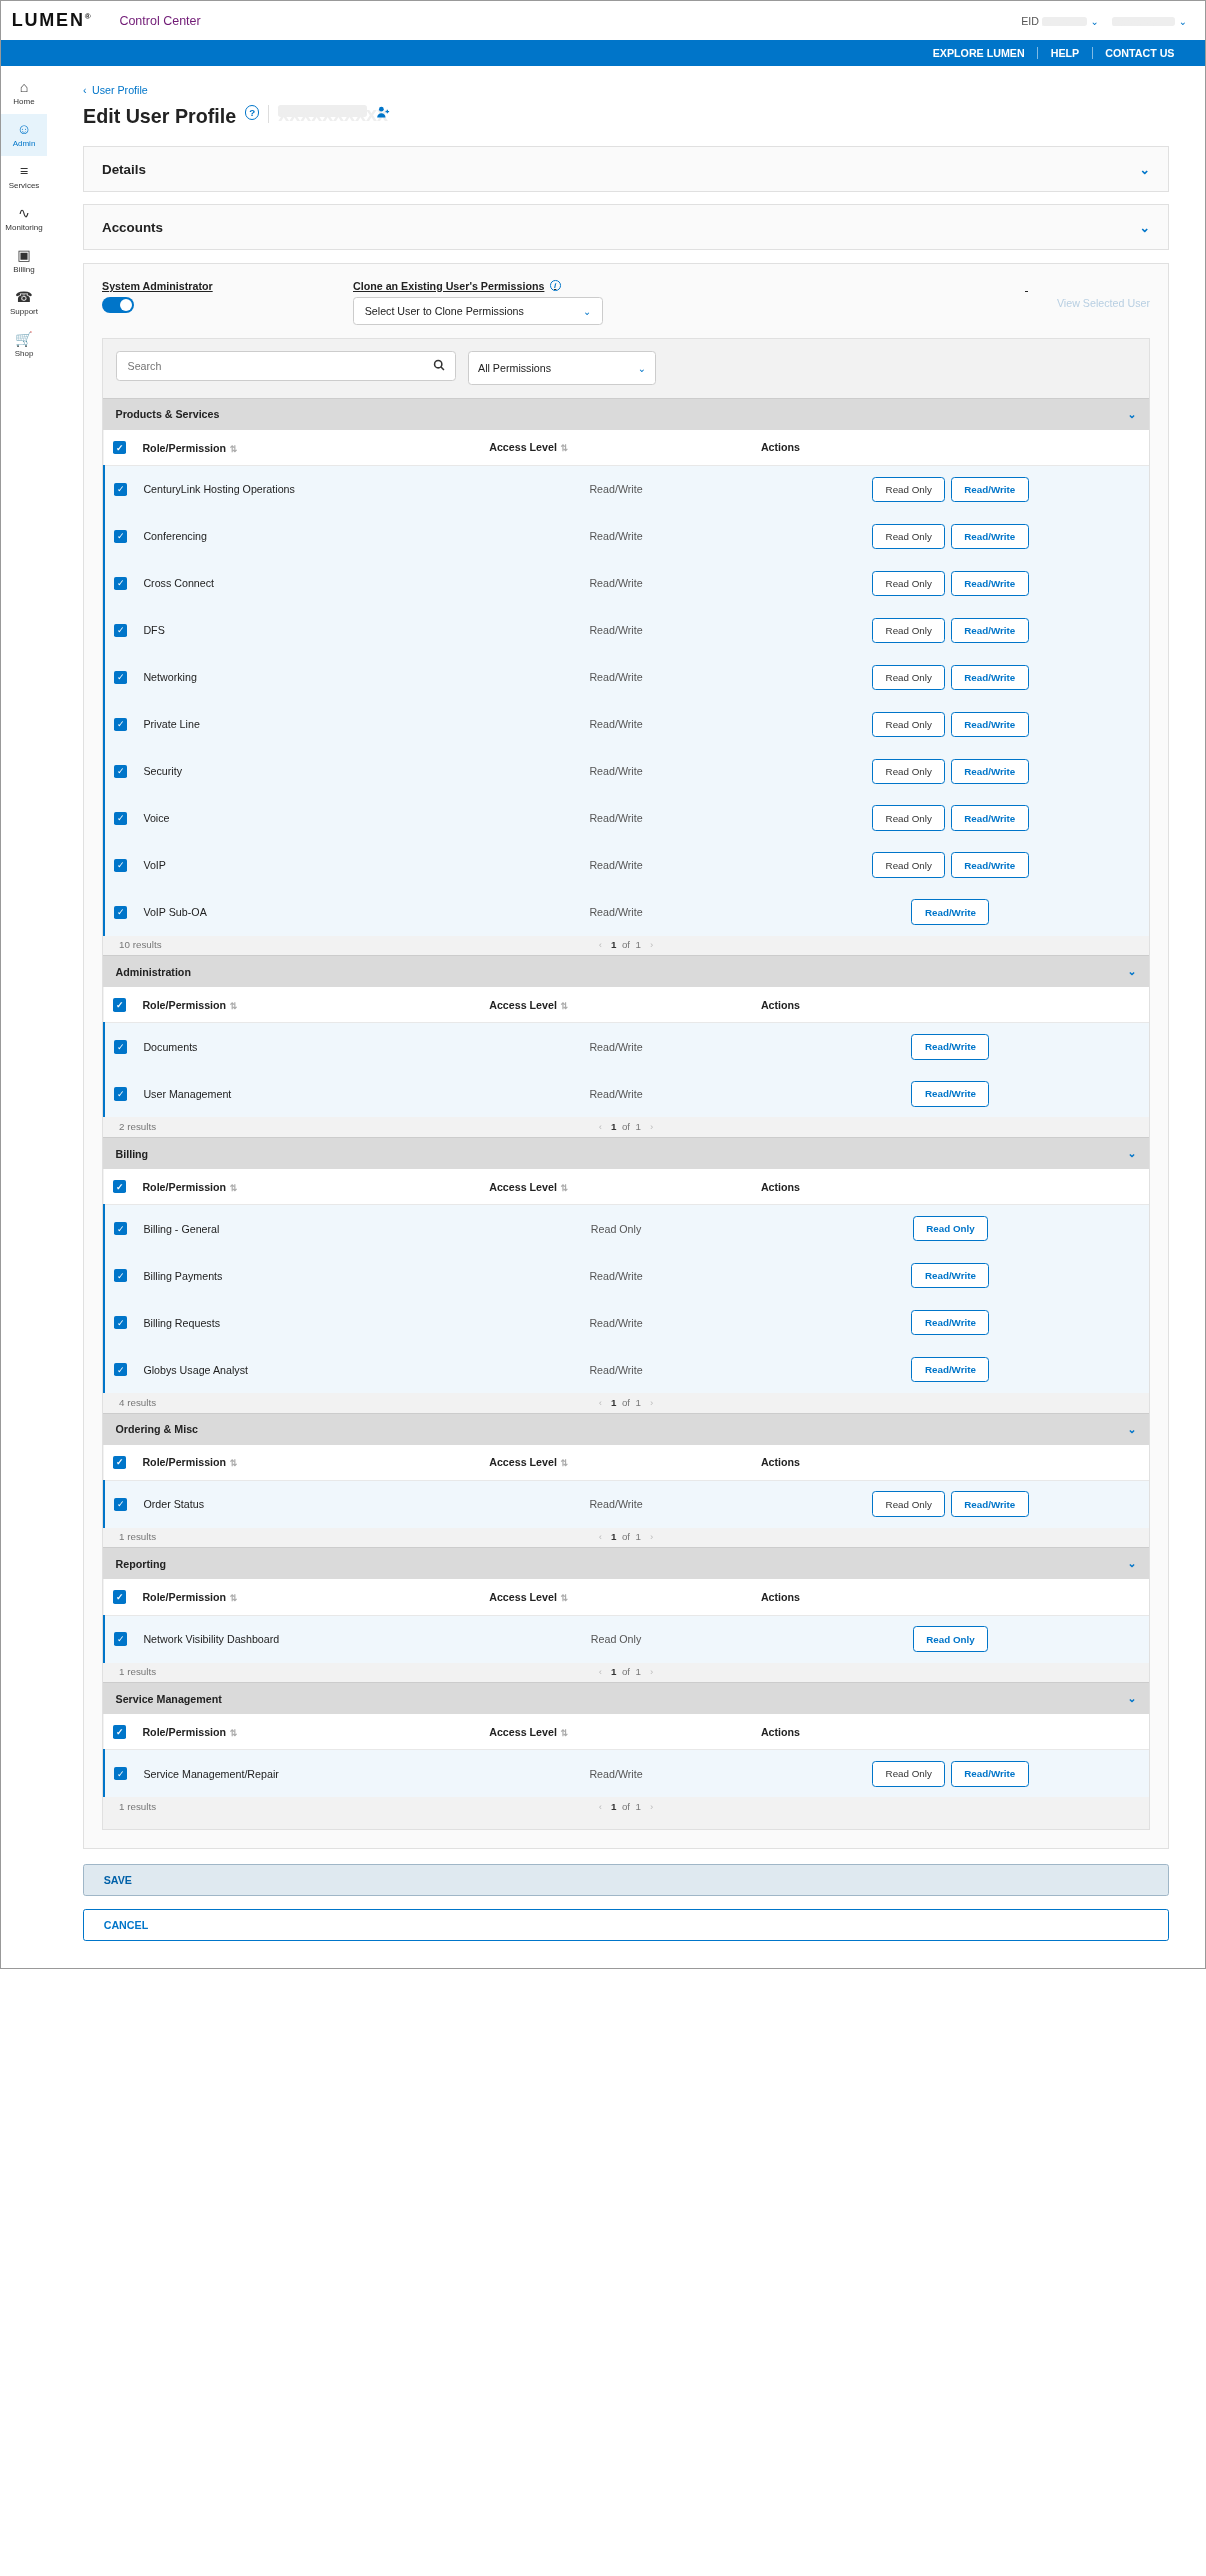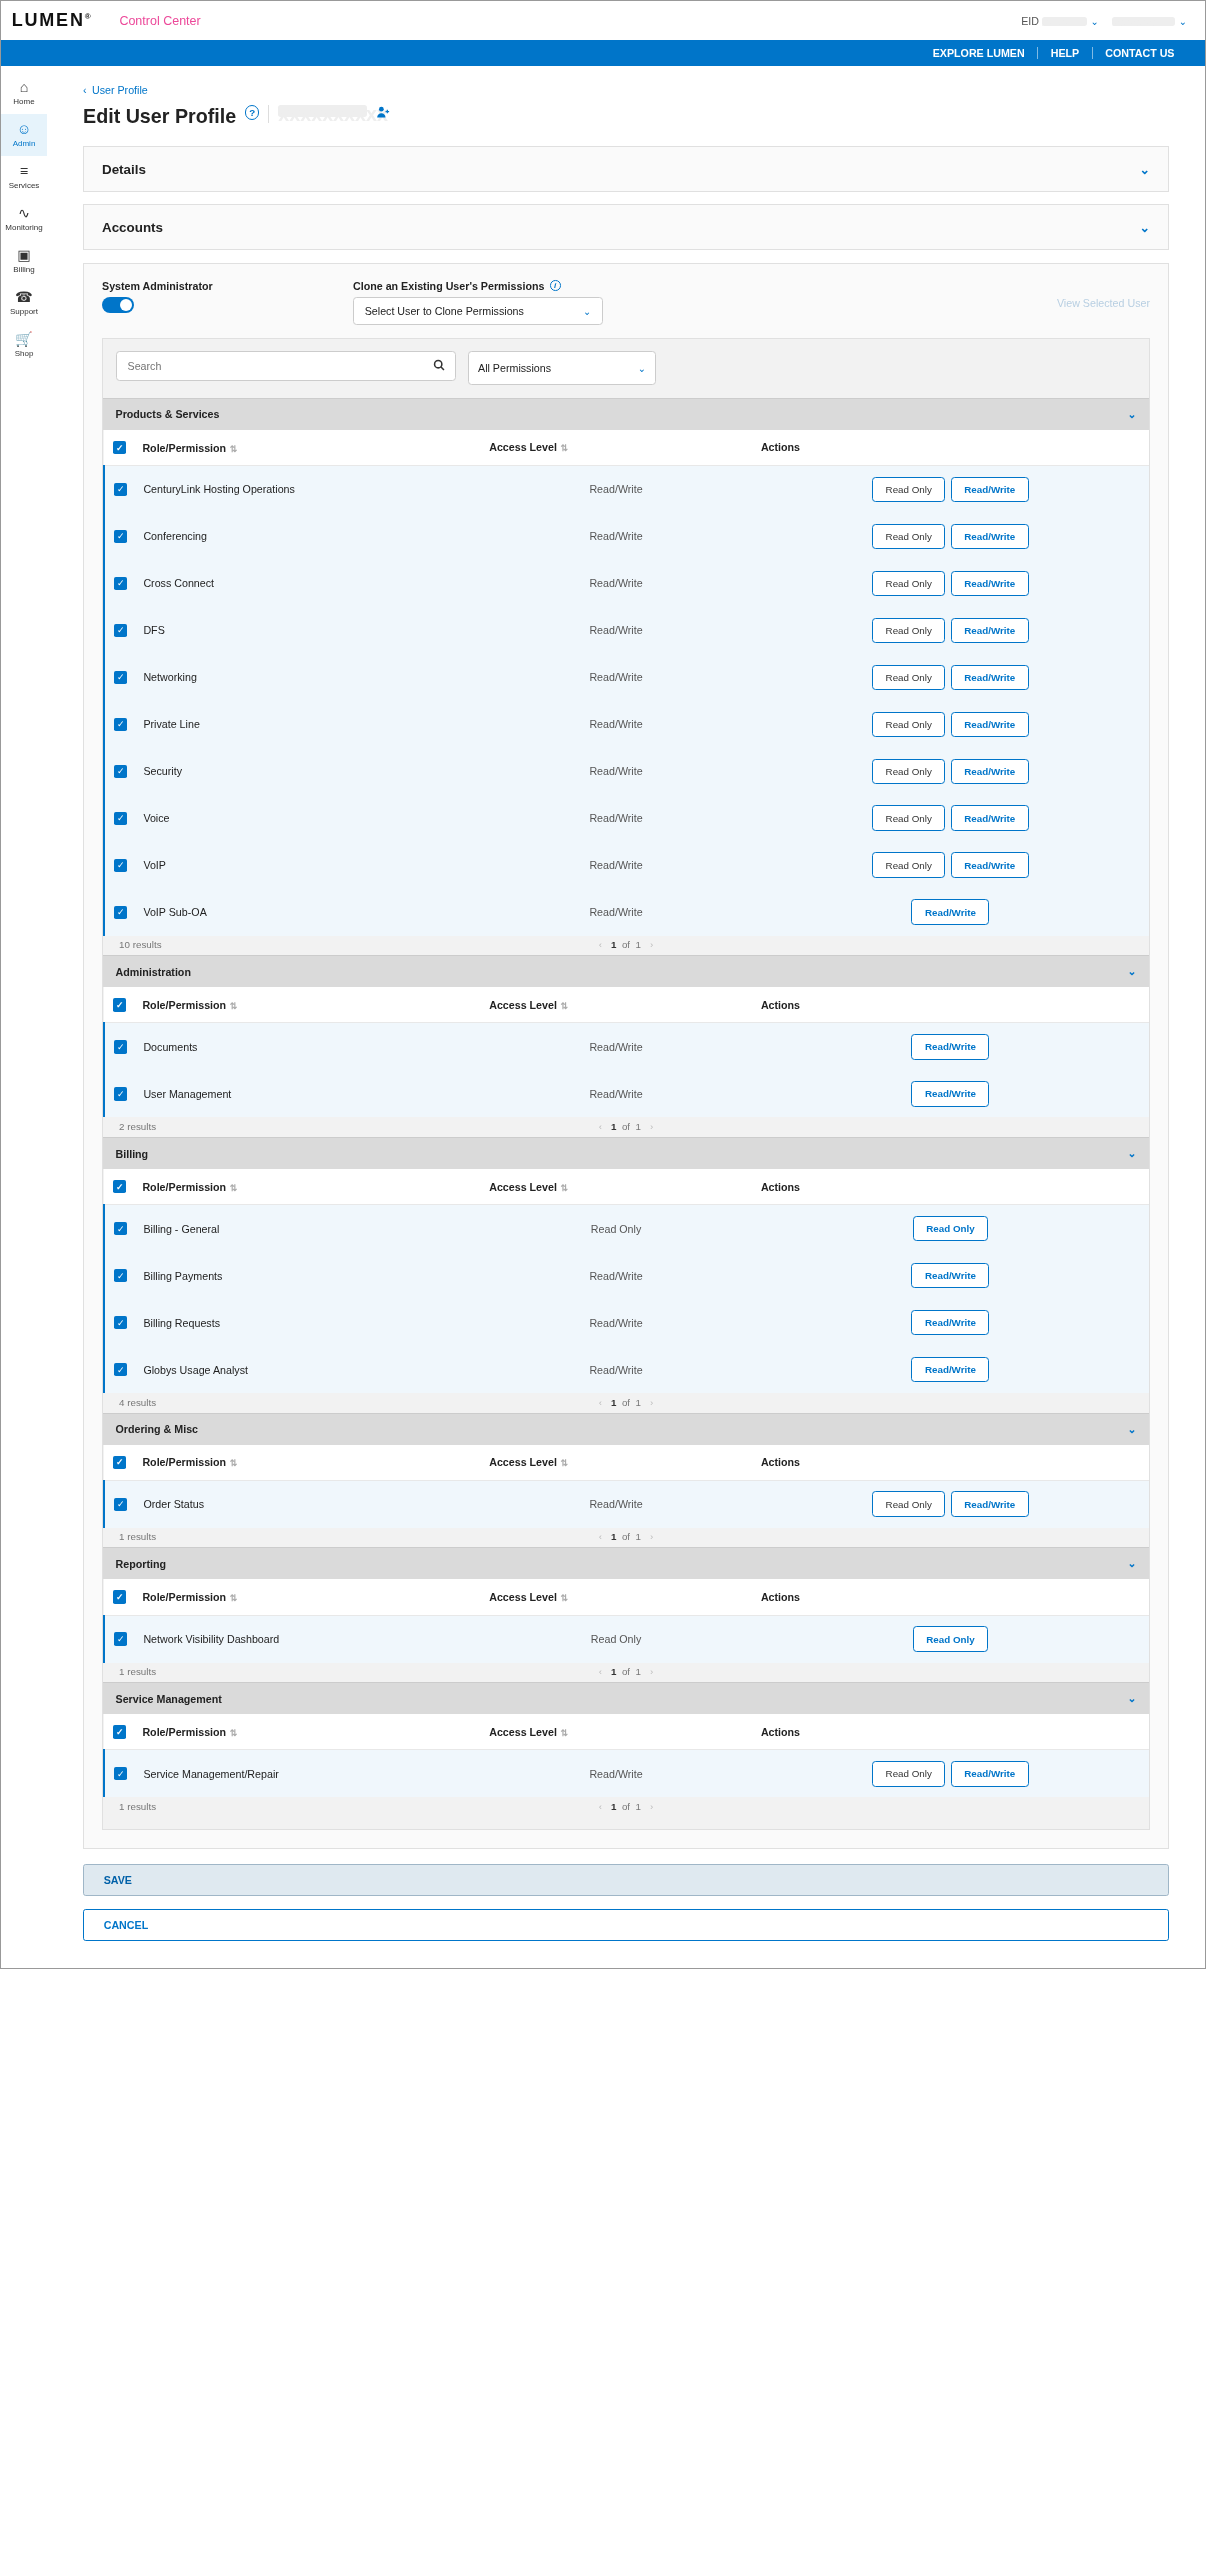--- a/index.html
+++ b/index.html
@@ -13,21 +13,21 @@
     --border:#e0e0e0;
     --gray-bg:#f5f5f5;
     --header-gray:#dadada;
   }
   *{box-sizing:border-box;}
   body{margin:0;font-family:Arial,Helvetica,sans-serif;font-size:10.7px;color:var(--text);background:#fff;border:0.9px solid #999;}
   
   .topbar{display:flex;align-items:center;padding:9px 18px 9px 10.7px;}
   .logo{font-size:18px;font-weight:700;letter-spacing:1.8px;color:#111;padding-right:27px;}
   .logo sup{font-size:8px;}
-  .app-title{font-size:12.5px;color:#ec4899;}
+  .app-title{font-size:12.5px;color:#701a75;}
   .topbar-rt{margin-left:auto;display:flex;align-items:center;gap:13.4px;color:#555;font-size:10.7px;}
   .redact{display:inline-block;background:#eee;color:#eee;border-radius:2.7px;line-height:1;vertical-align:middle;}
   .chev{color:var(--blue);font-size:9.8px;padding-left:3.6px;}
   .bluebar{background:var(--blue);color:#fff;display:flex;justify-content:flex-end;gap:0;padding:7.2px 18px;font-size:10.7px;font-weight:600;}
   .bluebar span{padding:0 12.5px;border-left:0.9px solid rgba(255,255,255,0.5);}
   .bluebar span:first-child{border-left:none;}
   
   .shell{display:flex;min-height:calc(100% - 72px);}
   .sidenav{width:46px;background:#fff;display:flex;flex-direction:column;align-items:center;padding-top:5.4px;}
   .nav-item{width:46px;display:flex;flex-direction:column;align-items:center;gap:2.7px;padding:8px 0;color:#333;font-size:8px;}
@@ -41,21 +41,21 @@
   .vline{width:0.9px;height:18px;background:#ddd;}
   .user-ico{color:var(--blue);font-size:14.3px;}
   
   .panel{background:#fafafa;border:0.9px solid var(--border);margin-bottom:12.5px;}
   .panel-hd{display:flex;align-items:center;justify-content:space-between;padding:14.3px 18px;font-size:13.4px;font-weight:600;cursor:pointer;}
   .panel-hd .chevr{color:var(--blue);font-size:12.5px;}
   .panel-body{padding:12.5px 18px 18px;}
   
   .perm-top{display:flex;align-items:flex-start;gap:36px;padding:3.6px 0 12.5px;}
   .perm-col{flex:1;}
-  .lbl{font-size:10.7px;font-weight:600;margin-bottom:5.4px;display:flex;align-items:center;gap:5.4px;}
+  .lbl{font-size:10.7px;font-weight:600;margin-bottom:5.4px;display:flex;align-items:center;gap:5.4px;text-decoration:underline;}
   .info{display:inline-flex;width:10.7px;height:10.7px;border:0.9px solid var(--blue);border-radius:50%;align-items:center;justify-content:center;color:var(--blue);font-size:8px;font-style:italic;font-weight:bold;}
   .toggle{width:32px;height:16px;background:var(--blue);border-radius:8px;position:relative;}
   .toggle::after{content:"";position:absolute;right:1.8px;top:1.8px;width:12.5px;height:12.5px;background:#fff;border-radius:50%;}
   .select{border:0.9px solid #ccc;border-radius:3.6px;padding:7.2px 10.7px;background:#fff;display:flex;align-items:center;justify-content:space-between;max-width:250px;font-size:10.7px;}
   .linkish{color:#b8cfe2;font-size:10.7px;text-align:right;}
   
   .perm-box{background:#f2f2f2;border:0.9px solid var(--border);padding:12.5px;}
   .filter-row{display:flex;gap:12.5px;margin-bottom:12.5px;}
   .search{flex:0 0 340px;display:flex;align-items:center;background:#fff;border:0.9px solid #ccc;border-radius:3.6px;padding:0 9px;height:30px;}
   .search input{border:none;outline:none;flex:1;font-size:10.7px;}

